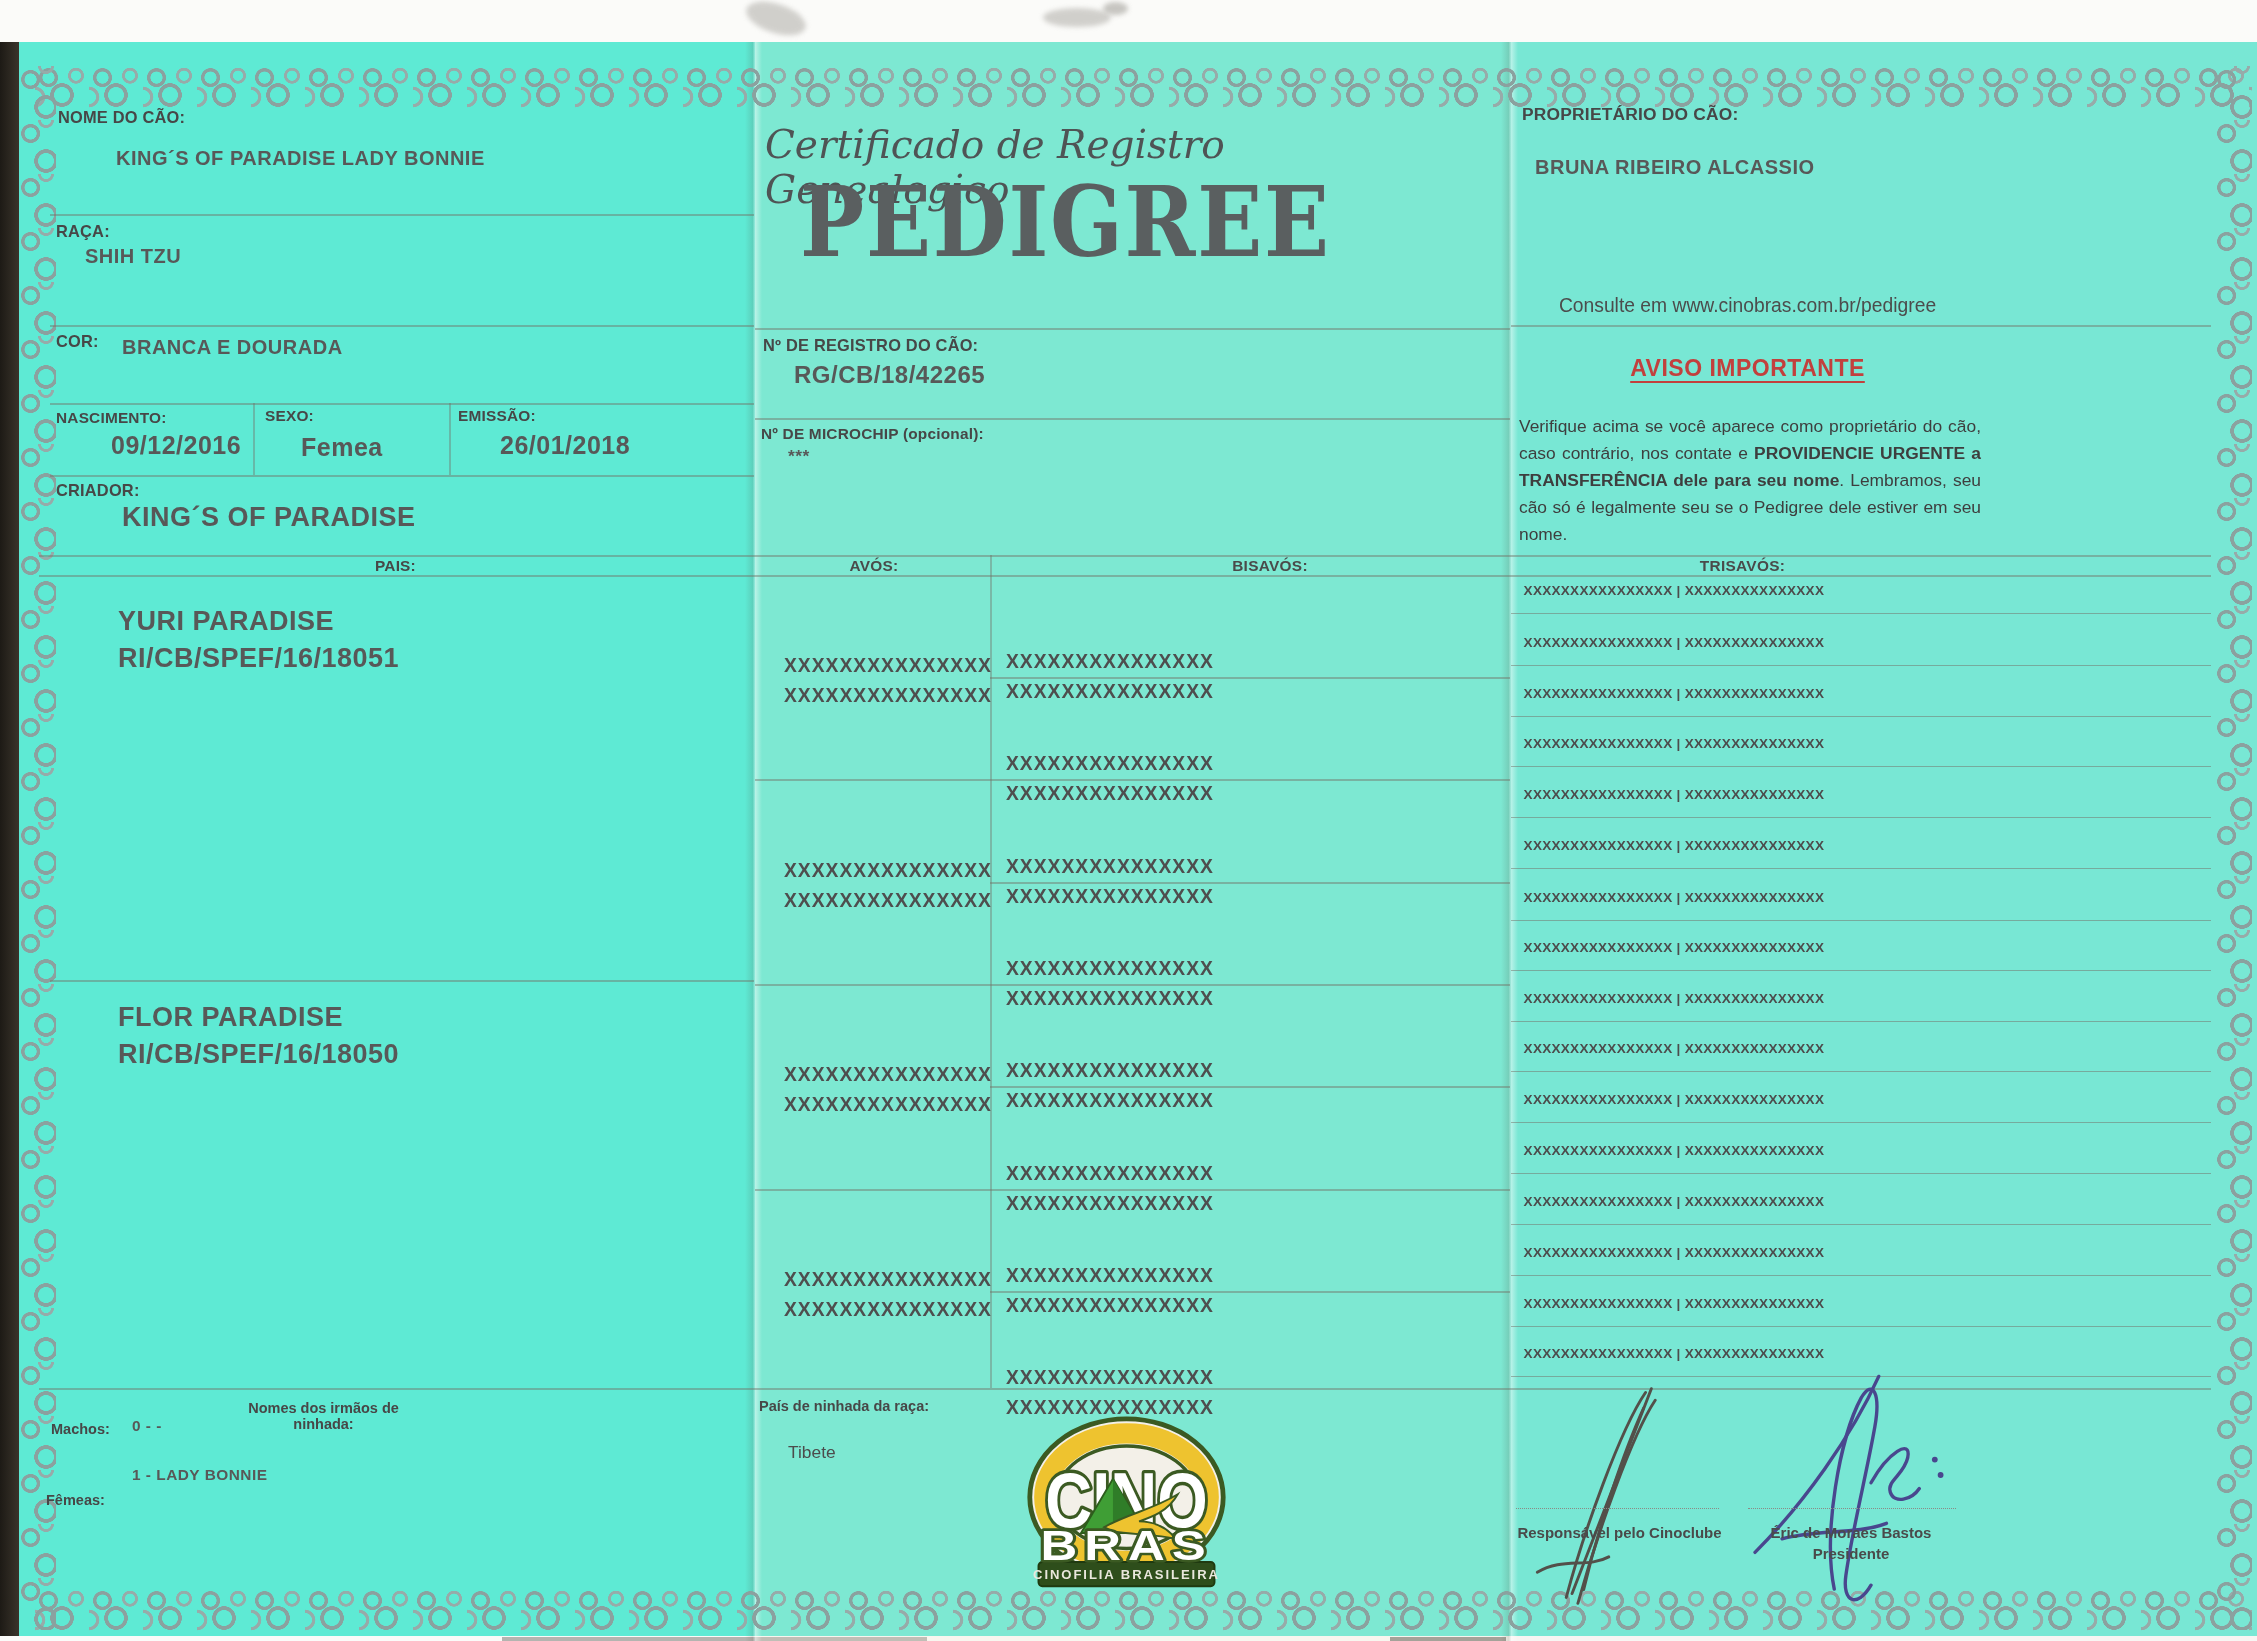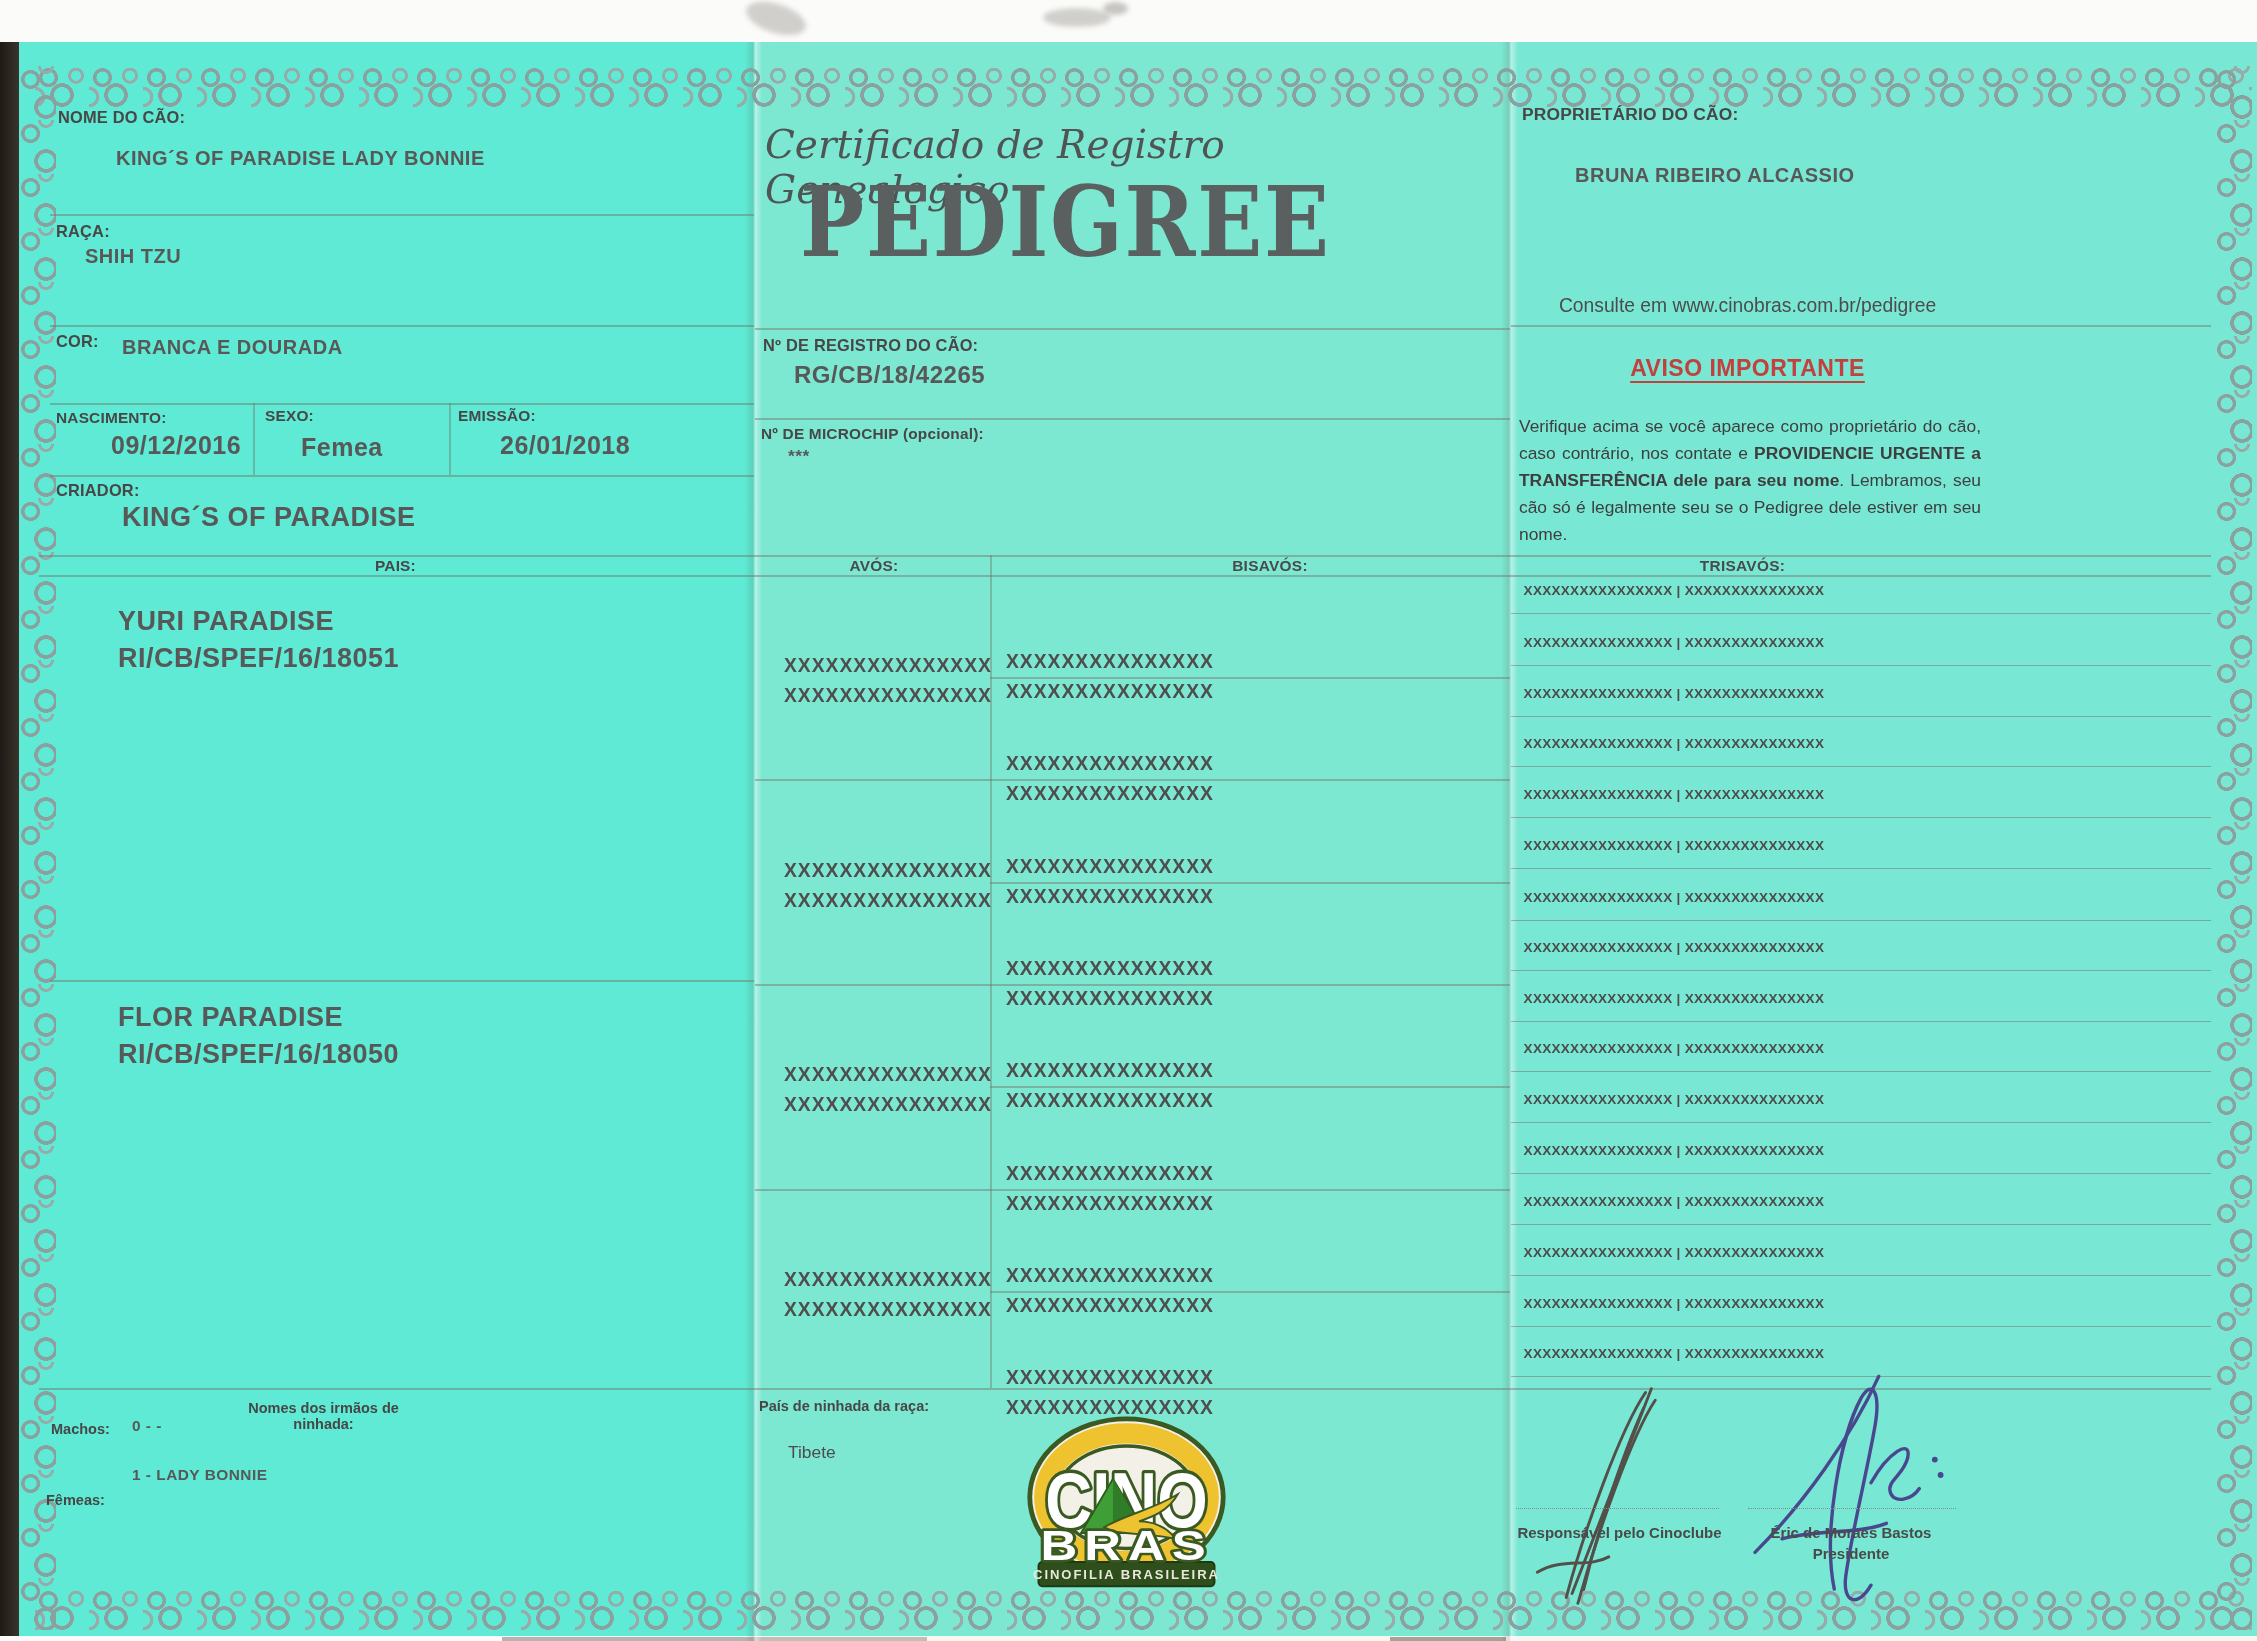--- a/index.html
+++ b/index.html
@@ -157,21 +157,21 @@
     <div class="abs hr" style="left:755px;top:779px;width:755px;"></div>
     <div class="abs hr" style="left:990px;top:882px;width:520px;"></div>
     <div class="abs hr" style="left:755px;top:984px;width:755px;"></div>
     <div class="abs hr" style="left:990px;top:1086px;width:520px;"></div>
     <div class="abs hr" style="left:755px;top:1189px;width:755px;"></div>
     <div class="abs hr" style="left:990px;top:1291px;width:520px;"></div>
   </div>
 
   <div>
     <div class="abs lbl v18" style="left:1522px;top:104px;">PROPRIETÁRIO DO CÃO:</div>
-    <div class="abs val v21" style="left:1535px;top:164px;margin-left:40px;">BRUNA RIBEIRO ALCASSIO</div>
+    <div class="abs val v21" style="left:1535px;top:156px;">BRUNA RIBEIRO ALCASSIO</div>
     <div class="abs consulte" style="left:1516px;top:295px;width:463px;">Consulte em www.cinobras.com.br/pedigree</div>
     <div class="abs hr" style="left:1511px;top:325px;width:700px;"></div>
 
     <div class="abs aviso-title" style="left:1516px;top:355px;width:463px;">AVISO IMPORTANTE</div>
     <div class="abs aviso-text" style="left:1519px;top:413px;width:462px;">
       <span>Verifique acima se você aparece como proprietário do cão, caso contrário, nos contate e </span><b>PROVIDENCIE URGENTE a TRANSFERÊNCIA dele para seu nome</b><span>. Lembramos, seu cão só é legalmente seu se o Pedigree dele estiver em seu nome.</span>
     </div>
 
     <div class="abs col-hdr" style="left:1511px;top:557px;width:463px;">TRISAVÓS:</div>
 

